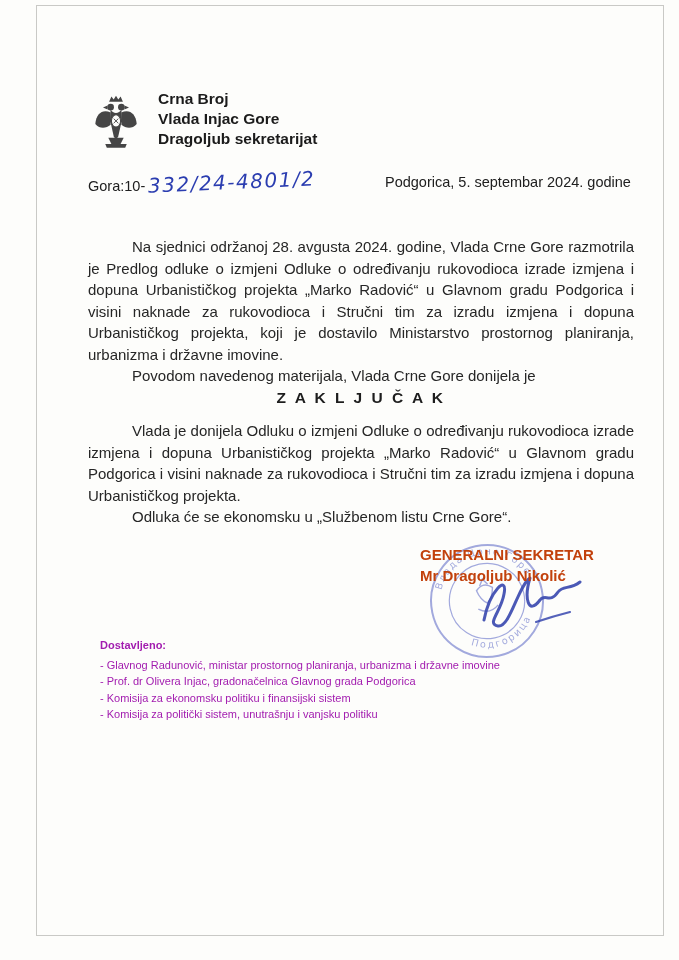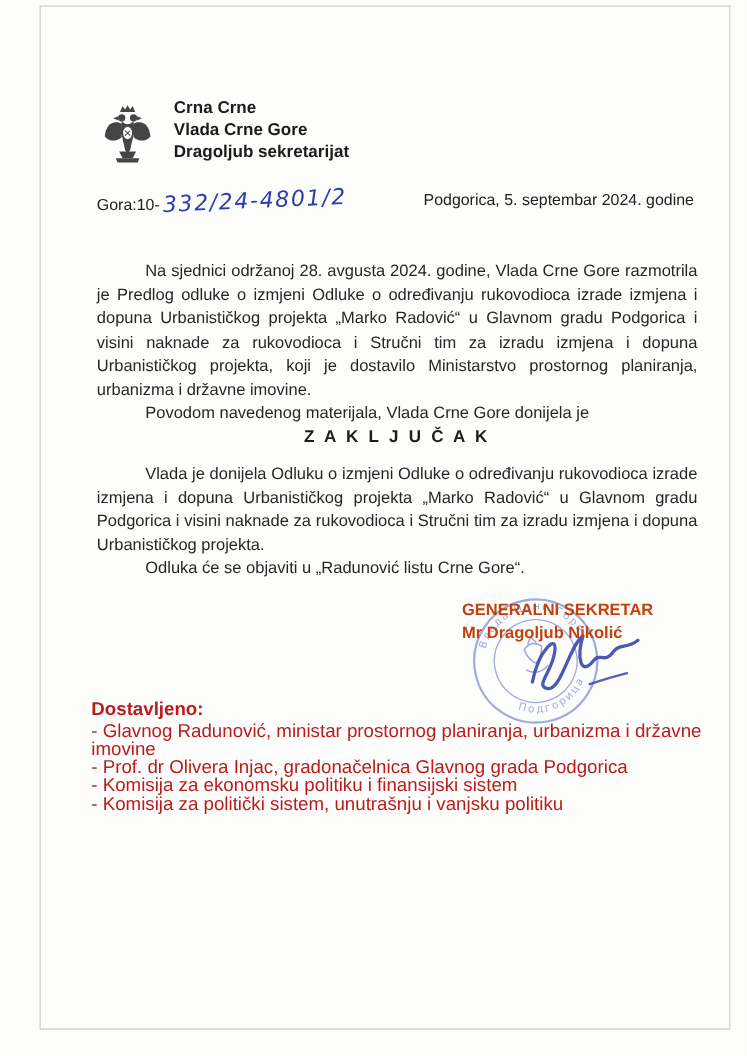--- a/index.html
+++ b/index.html
@@ -61,22 +61,22 @@
   .stamp {
     position:absolute; left:426px; top:540px; width:122px; height:122px;
     opacity:0.5; transform:rotate(-12deg);
     pointer-events:none;
   }
   .signature-svg {
     position:absolute; left:476px; top:568px; width:118px; height:66px;
     pointer-events:none;
   }
   .dist-block {
-    position:absolute; left:83px; top:637px;
-    font-size:17px; line-height:16.5px; color:#b91c1c;
+    position:absolute; left:100px; top:637px;
+    font-size:11px; line-height:16.5px; color:#a21caf;
   }
   .dist-label { font-weight:bold; margin-bottom:3px; }
 </style>
 </head>
 <body>
 
 <div class="page">
 
   <div class="scan-frame"></div>
 
@@ -92,36 +92,36 @@
       <path d="M37,25 C47,20 56,26 57,40 C51,47 43,46 37,41 Z"></path>
       <path d="M23,38 L37,38 L33,56 C31,60 29,60 27,56 Z"></path>
       <path d="M20,58 h20 l-4,8 h-12 z"></path>
       <path d="M16,66 h28 l-2,5 h-24 z"></path>
     </g>
     <ellipse cx="30" cy="36" rx="6" ry="8" fill="#fbfbf9" stroke="#454545" stroke-width="1.4"></ellipse>
     <path d="M27,33 l6,6 M33,33 l-6,6" stroke="#454545" stroke-width="1.2"></path>
   </svg>
 
   <div class="org-block">
-    <div>Crna Crne</div>
-    <div>Vlada Crne Gore</div>
+    <div>Crna Broj</div>
+    <div>Vlada Injac Gore</div>
     <div>Dragoljub sekretarijat</div>
   </div>
 
   <div class="meta-number">
     <span>Gora:10-</span><span class="handwritten-number">332/24-4801/2</span>
   </div>
   <div class="place-date">Podgorica, 5. septembar 2024. godine</div>
 
   <div class="body-block">
     <p><span>Na sjednici održanoj 28. avgusta 2024. godine, Vlada Crne Gore razmotrila je </span><span class="bold">Predlog odluke o izmjeni Odluke o određivanju rukovodioca izrade izmjena i dopuna Urbanističkog projekta „Marko Radović“ u Glavnom gradu Podgorica i visini naknade za rukovodioca i Stručni tim za izradu izmjena i dopuna Urbanističkog projekta</span><span>, koji je dostavilo Ministarstvo prostornog planiranja, urbanizma i državne imovine.</span></p>
     <p>Povodom navedenog materijala, Vlada Crne Gore donijela je</p>
     <p class="heading">Z A K L J U Č A K</p>
     <p>Vlada je donijela Odluku o izmjeni Odluke o određivanju rukovodioca izrade izmjena i dopuna Urbanističkog projekta „Marko Radović“ u Glavnom gradu Podgorica i visini naknade za rukovodioca i Stručni tim za izradu izmjena i dopuna Urbanističkog projekta.</p>
-    <p>Odluka će se objaviti u „Radunović listu Crne Gore“.</p>
+    <p>Odluka će se ekonomsku u „Službenom listu Crne Gore“.</p>
   </div>
 
   <svg class="stamp" viewBox="0 0 120 120">
     <circle cx="60" cy="60" r="55" fill="none" stroke="#4a58c0" stroke-width="2"></circle>
     <circle cx="60" cy="60" r="37" fill="none" stroke="#4a58c0" stroke-width="1.2"></circle>
     <defs>
       <path id="arcTop" d="M 14,60 A 46,46 0 0 1 106,60" fill="none"></path>
       <path id="arcBottom" d="M 14,60 A 46,46 0 0 0 106,60" fill="none"></path>
     </defs>
     <text font-size="9.5" fill="#4a58c0" letter-spacing="1.5" font-family="DejaVu Sans, sans-serif">

